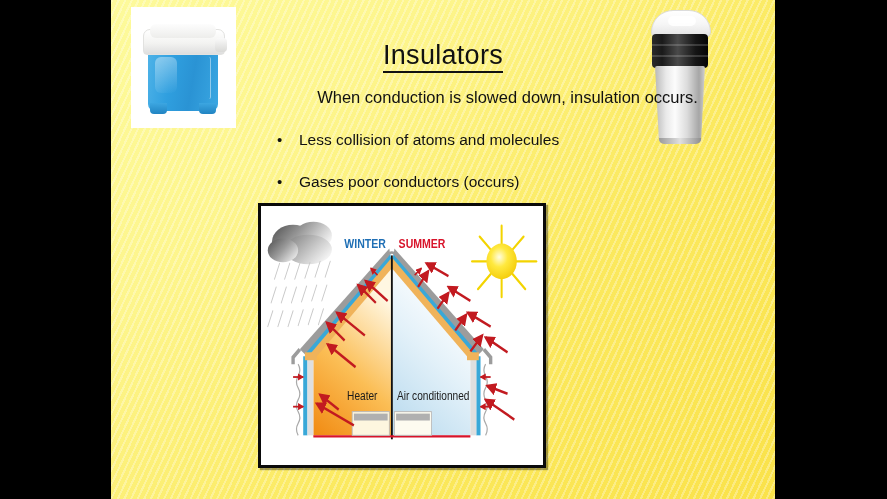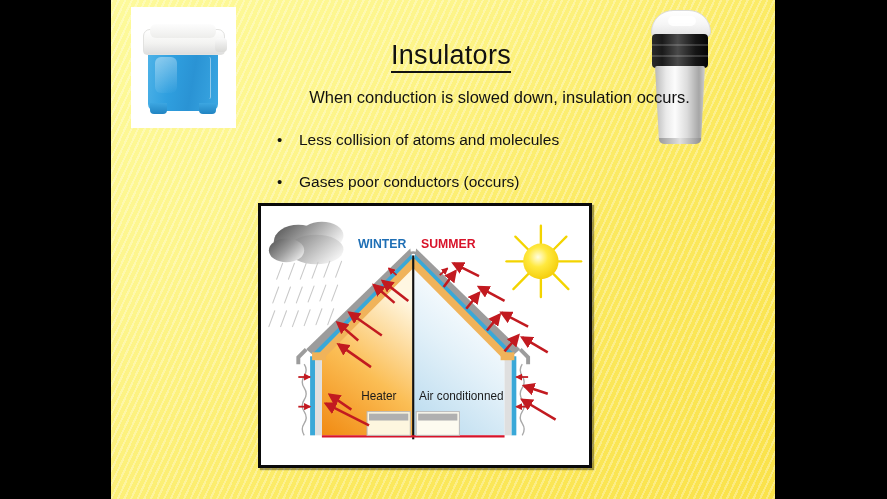--- a/index.html
+++ b/index.html
@@ -13,26 +13,26 @@
       repeating-linear-gradient(115deg,
         rgba(255,255,255,0.30) 0px, rgba(255,255,255,0.30) 2px,
         rgba(255,255,255,0.00) 2px, rgba(255,255,255,0.00) 6px),
       linear-gradient(135deg,#fdfa9b 0%,#fdf58c 28%,#fbe95f 62%,#fae24a 100%);
     overflow:hidden;
   }
 
   
   .title{
     position:absolute;left:0;top:40px;width:664px;text-align:center;
-    font-size:27px;color:#111;letter-spacing:.3px;padding-left:8px;
+    font-size:27px;color:#111;letter-spacing:.3px;
   }
   .title span{border-bottom:2px solid #111;padding-bottom:1px;}
 
   .subtitle{
-    position:absolute;left:8px;top:88px;width:761px;text-align:center;
+    position:absolute;left:16px;top:88px;width:761px;text-align:center;
     font-size:16.5px;color:#111;
   }
 
   .bullets{position:absolute;left:166px;top:131px;width:470px;}
   .bullet{display:flex;align-items:flex-start;font-size:15.5px;color:#111;margin-bottom:24px;}
   .bullet .dot{width:22px;flex:0 0 22px;text-align:left;font-size:15px;line-height:1.15;}
   .bullet .btxt{line-height:1.15;}
 
   
   .cooler-photo{
@@ -98,21 +98,21 @@
     border-radius:2px 2px 8px 8px;
     clip-path:polygon(0% 0%,100% 0%,92% 100%,8% 100%);
   }
   .mug-base{
     position:absolute;left:15px;top:130px;width:42px;height:6px;
     background:linear-gradient(90deg,#9a9a9a,#e0e0e0,#8f8f8f);border-radius:0 0 5px 5px;
   }
 
   
   .house-img{
-    position:absolute;left:147px;top:203px;width:334px;height:265px;
+    position:absolute;left:147px;top:203px;width:288px;height:265px;
     background:#fff;border:3px solid #0a0a0a;box-sizing:border-box;
     box-shadow:2px 2px 1px rgba(0,0,0,.35);
     overflow:hidden;
   }
   .hsvg{display:block;width:100%;height:100%;}
   .lbl{font-family:"Liberation Sans",sans-serif;font-weight:bold;font-size:12.5px;}
   .lbl-w{fill:#1f6fb5;} .lbl-s{fill:#d8132a;}
   .lbl-room{font-family:"Liberation Sans",sans-serif;font-size:12px;fill:#1a1a1a;font-weight:normal;}
 </style>
 </head>

